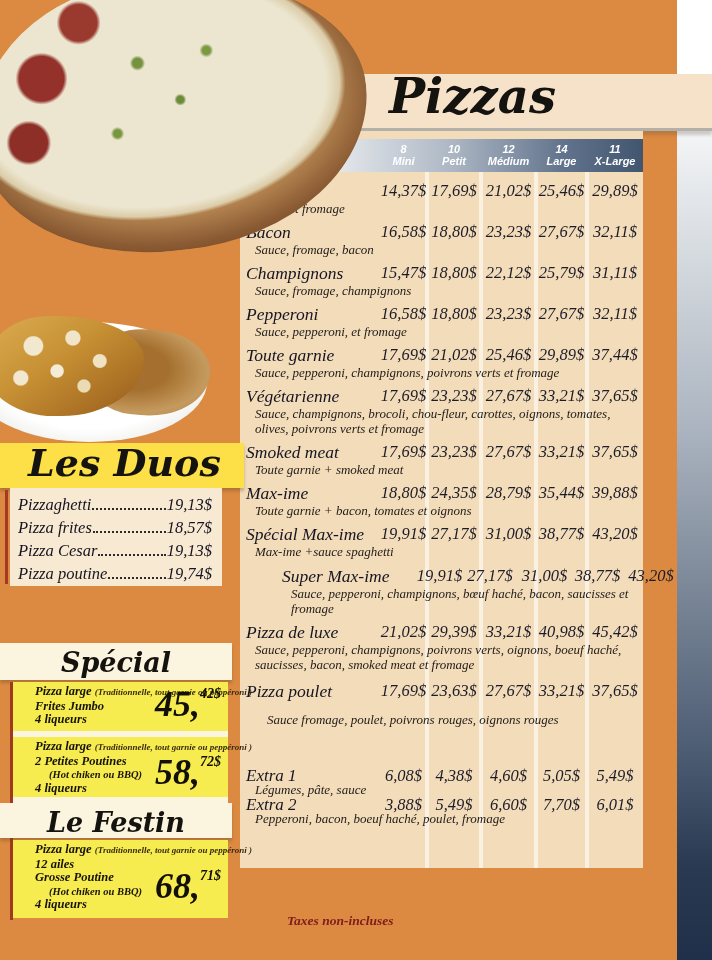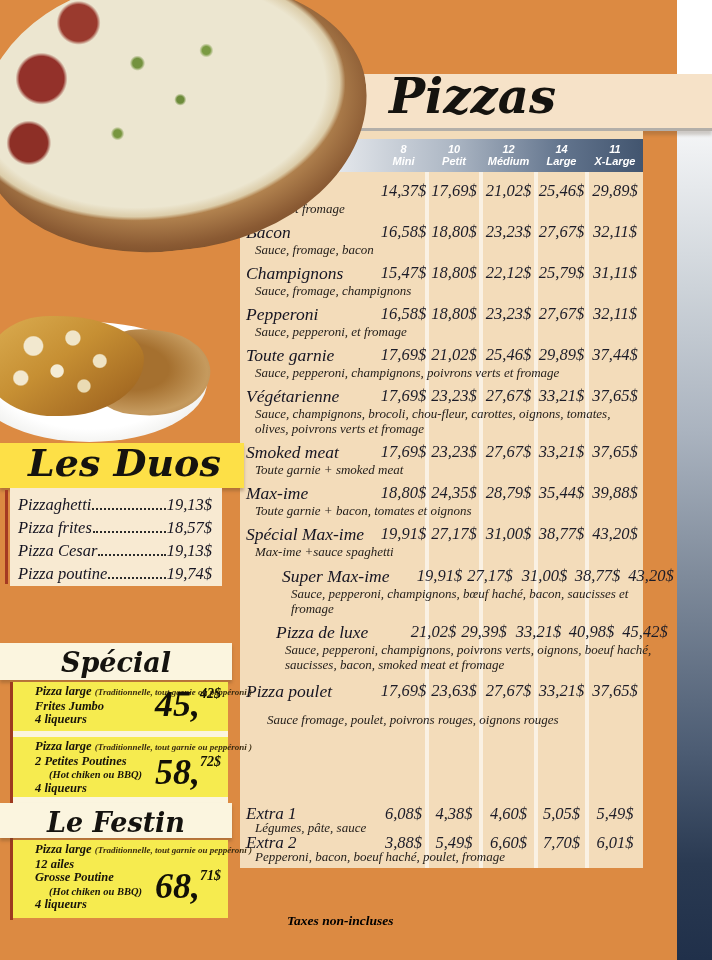--- a/index.html
+++ b/index.html
@@ -56,24 +56,24 @@
   .hcol{text-align:center;color:#ffffff;font-family:"Liberation Sans", sans-serif;
     font-style:italic;font-weight:bold;font-size:11px;line-height:12px;padding-top:4px;}
   .tbody{position:absolute;left:0;top:41px;width:100%;padding-top:9px;}
   .trow{display:grid;grid-template-columns:140px 47px 54px 55px 51px 56px;margin-bottom:6px;position:relative;z-index:2;}
   .tname{padding-left:6px;font-style:italic;font-size:17.5px;line-height:20px;color:#151421;white-space:nowrap;}
   .tp{text-align:center;font-style:italic;font-size:16.5px;line-height:20px;color:#1c1c28;}
   .tdesc{grid-column:1 / -1;padding-left:15px;padding-right:6px;font-style:italic;font-size:13px;line-height:15px;color:#25201c;}
   .tbody .trow:nth-child(7){margin-top:2px;}
   .tbody .trow:nth-child(9){margin-top:1px;}
   .tbody .trow:nth-child(10){margin-top:7px;padding-left:36px;}
-  .tbody .trow:nth-child(11){margin-top:2px;padding-left:30px;}
+  .tbody .trow:nth-child(11){margin-top:2px;}
   .tbody .trow:nth-child(12){margin-top:9px;}
   .tbody .trow:nth-child(12) .tdesc{margin-top:11px;padding-left:27px;}
-  .xwrap{position:absolute;left:0;top:636px;width:100%;margin-top:38px;}
+  .xwrap{position:absolute;left:0;top:636px;width:100%;}
   .xwrap .trow{margin-bottom:0;}
   .xwrap .tname{font-size:17px;line-height:18px;}
   .xwrap .tp{line-height:18px;}
   .xwrap .tdesc{margin-top:-2px;line-height:13px;}
 
   
   .duos-band{position:absolute;left:0;top:443px;width:244px;height:45px;background:#fde047;
     box-shadow:0 3px 3px rgba(100,70,40,.35);}
   .duos-band .title{position:absolute;left:28px;top:-5px;font-size:38px;line-height:50px;}
   .duos-redline{position:absolute;left:5px;top:490px;width:3px;height:94px;background:#A53A22;}
@@ -96,21 +96,21 @@
   .box2{top:737px;height:60px;}
   .box3{top:840px;height:78px;}
   .dl{font-style:italic;font-weight:bold;font-size:12.5px;line-height:13.5px;color:#17130a;white-space:nowrap;}
   .dl-paren{font-size:9px;color:#3a2c10;}
   .dl-small{font-size:10.5px;padding-left:14px;}
   .deal-price{position:absolute;right:7px;font-style:italic;font-weight:bold;color:#121006;}
   .p1{top:0px;}.p2{top:13px;}.p3{top:24px;}
   .dp-main{font-size:36px;line-height:44px;}
   .dp-sup{font-size:14px;vertical-align:18px;}
 
-  .taxes{position:absolute;left:287px;top:913px;font-style:italic;font-weight:bold;font-size:13.5px;color:#000000;}
+  .taxes{position:absolute;left:287px;top:913px;font-style:italic;font-weight:bold;font-size:13.5px;color:#7f1d1d;}
 </style>
 </head>
 <body>
 
 <div class="page">
 
   <div class="right-strip"></div>
 
   <div class="banner">
     <div class="title script">Pizzas</div>

